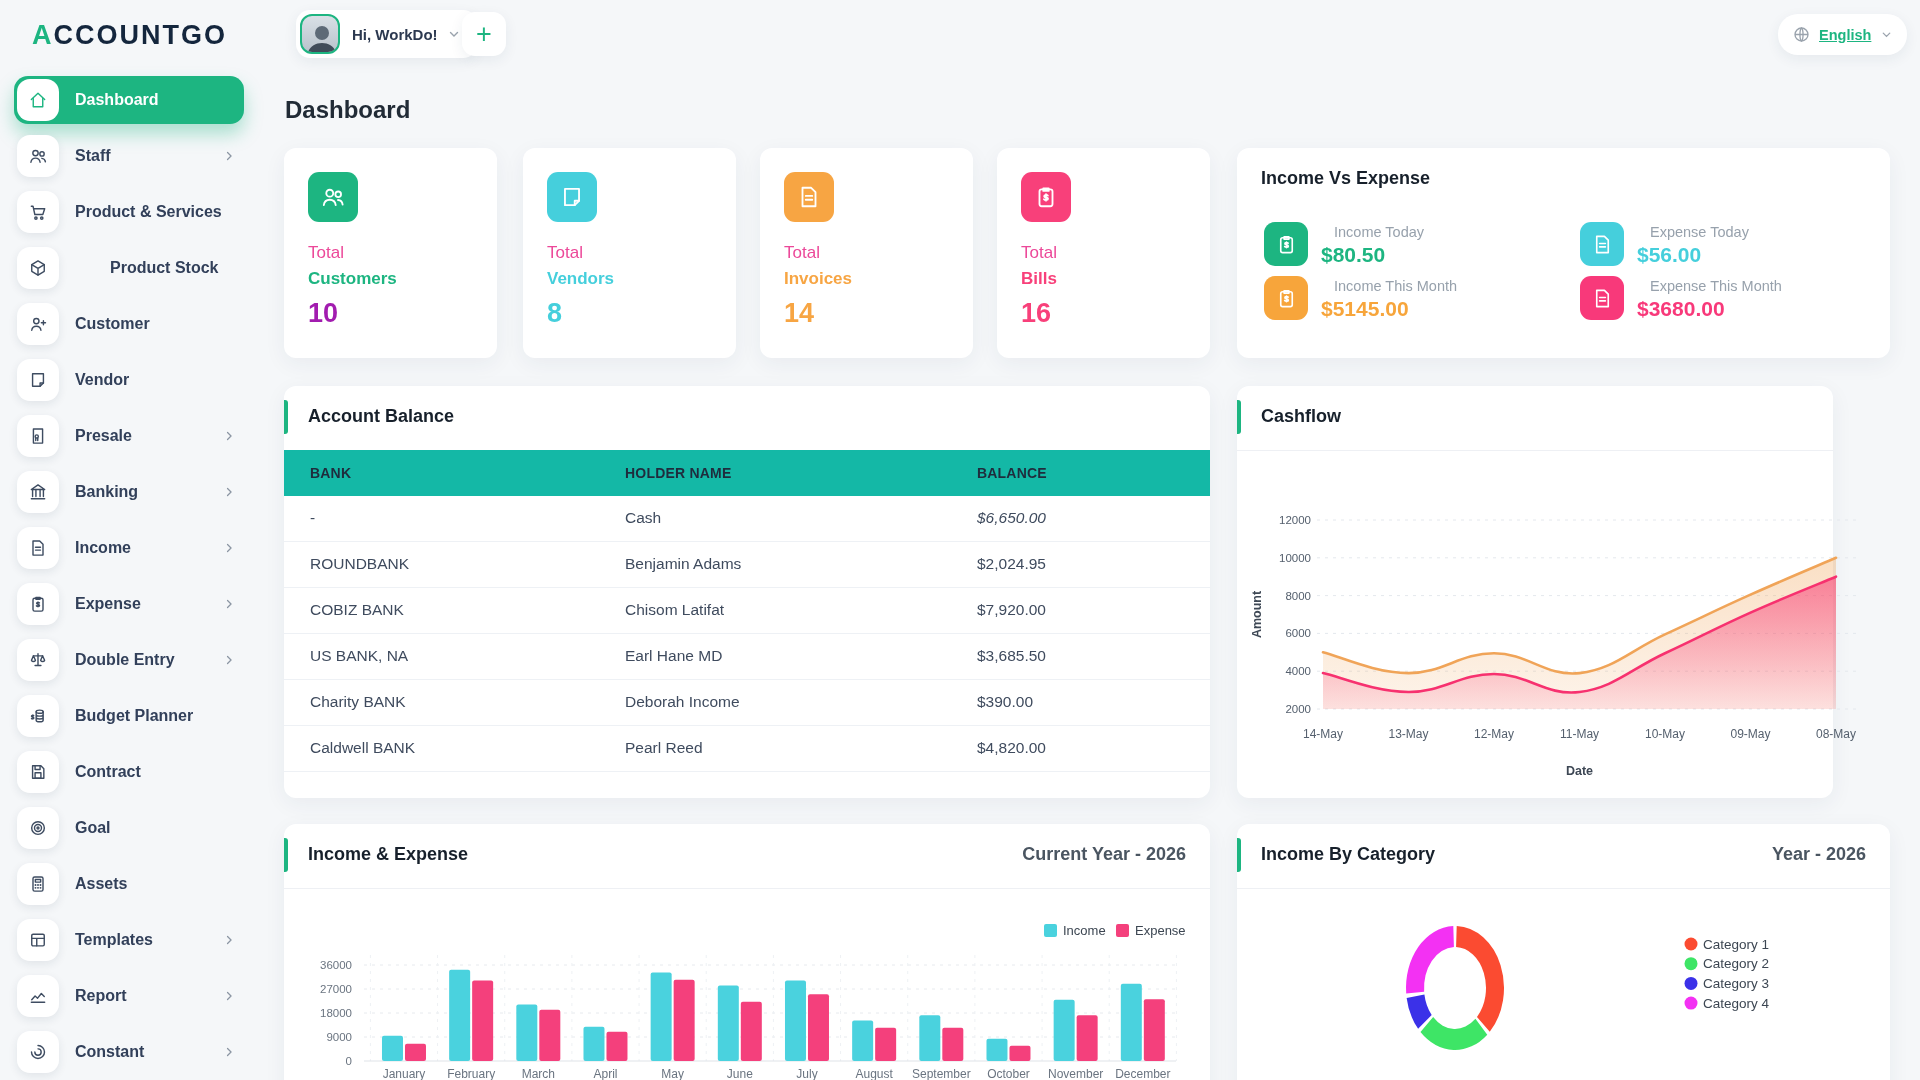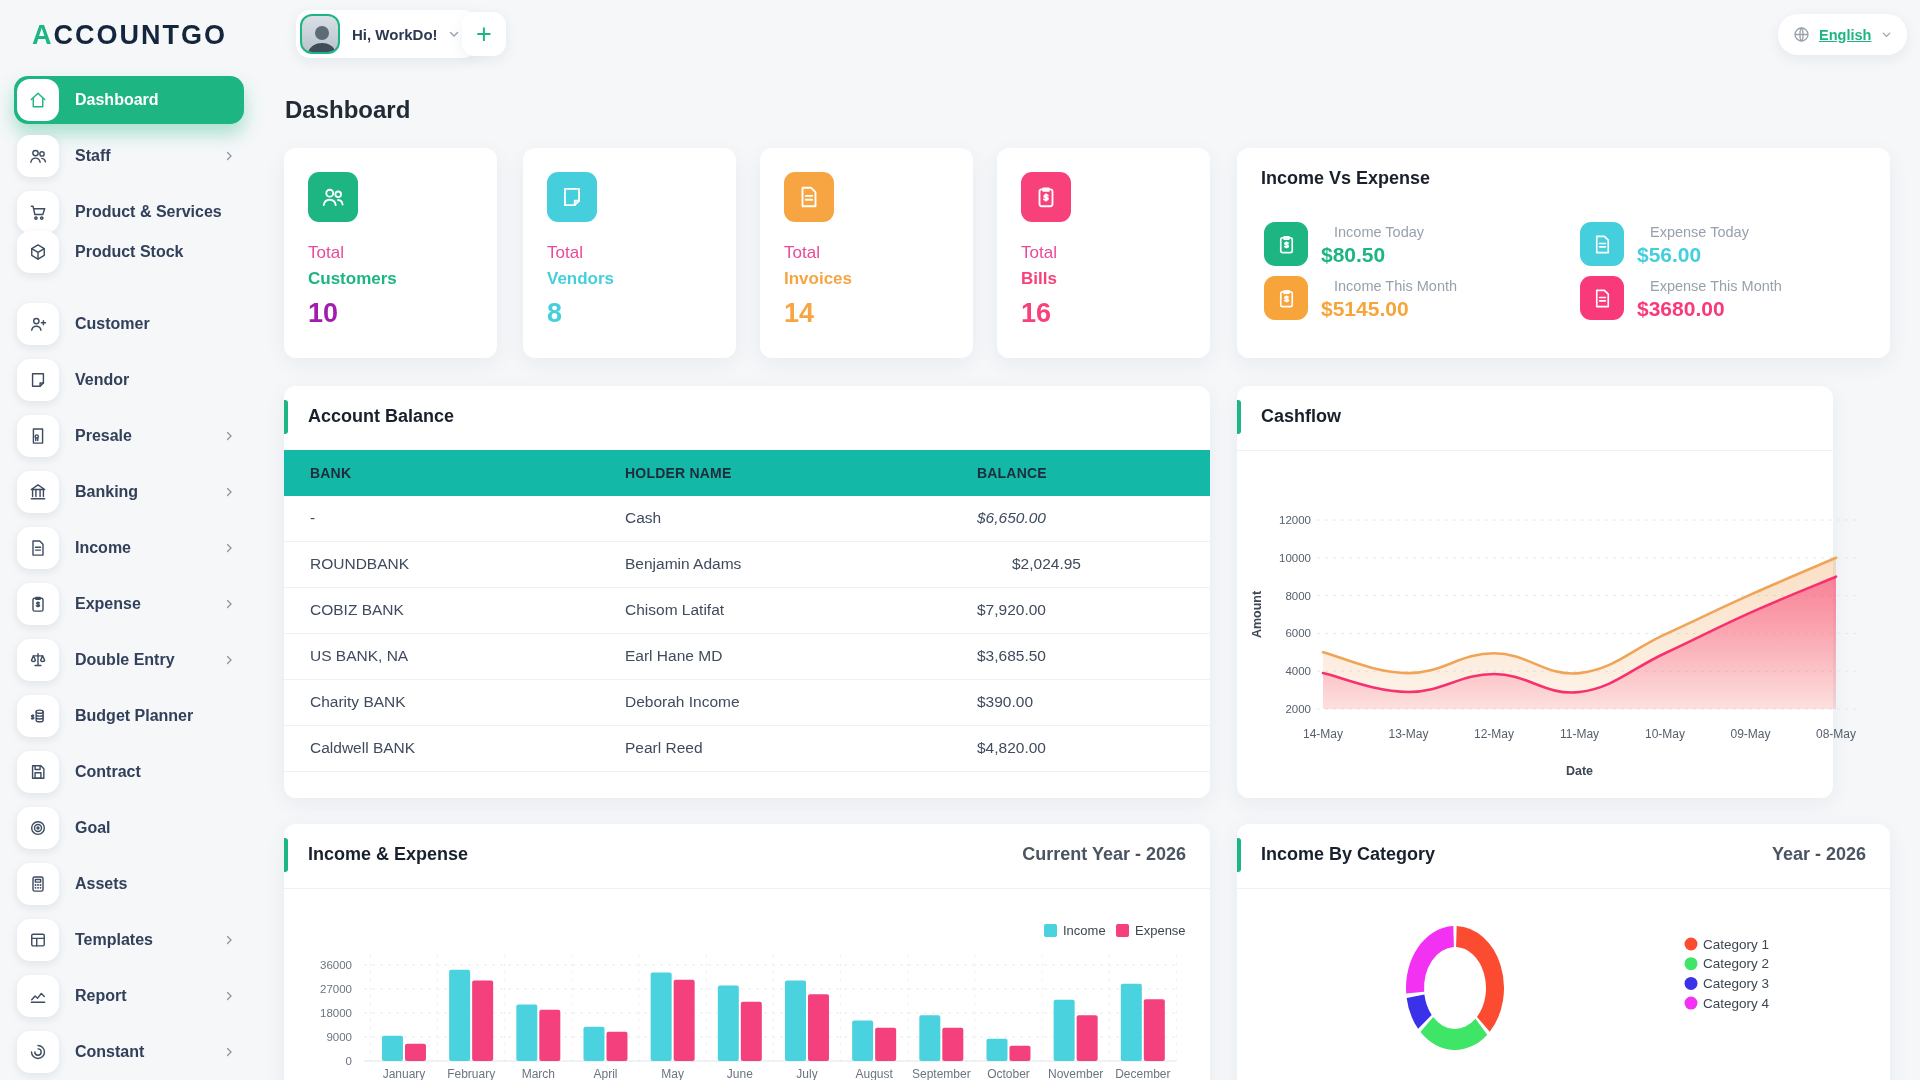--- a/index.html
+++ b/index.html
@@ -99,21 +99,21 @@
       <div class="side-item" style="top: 188px;">
         <div class="tile">
           <svg width="20" height="20" viewBox="0 0 24 24" fill="none" stroke="currentColor" stroke-width="1.7" stroke-linecap="round" stroke-linejoin="round">
             <circle cx="9.5" cy="19.3" r="1.4"></circle>
             <circle cx="16.5" cy="19.3" r="1.4"></circle>
             <path d="M4 5h2l2.2 10h9.6L20 8H7"></path>
           </svg>
         </div>
         <div class="lbl">Product &amp; Services</div>
       </div>
-      <div class="side-item" style="top: 228px;">
+      <div class="side-item" style="top: 244px; gap: 35px;">
         <div class="tile">
           <svg width="20" height="20" viewBox="0 0 24 24" fill="none" stroke="currentColor" stroke-width="1.7" stroke-linecap="round" stroke-linejoin="round">
             <path d="M12 3.5 19.5 8v8L12 20.5 4.5 16V8z"></path>
             <path d="M4.5 8 12 12.5 19.5 8M12 12.5v8"></path>
           </svg>
         </div>
         <div class="lbl">Product Stock</div>
       </div>
       <div class="side-item" style="top: 300px;">
         <div class="tile">
@@ -431,21 +431,21 @@
       </div>
     <div id="balance-body">
         <div class="balance-row" style="top: 110px;">
           <div class="td" style="left: 26px;">-</div>
           <div class="td" style="left: 341px;">Cash</div>
           <div class="td" style="left: 693px; font-style: italic;">$6,650.00</div>
         </div>
         <div class="balance-row" style="top: 156px;">
           <div class="td" style="left: 26px;">ROUNDBANK</div>
           <div class="td" style="left: 341px;">Benjamin Adams</div>
-          <div class="td" style="left: 728px;">$2,024.95</div>
+          <div class="td" style="left: 693px;">$2,024.95</div>
         </div>
         <div class="balance-row" style="top: 202px;">
           <div class="td" style="left: 26px;">COBIZ BANK</div>
           <div class="td" style="left: 341px;">Chisom Latifat</div>
           <div class="td" style="left: 693px;">$7,920.00</div>
         </div>
         <div class="balance-row" style="top: 248px;">
           <div class="td" style="left: 26px;">US BANK, NA</div>
           <div class="td" style="left: 341px;">Earl Hane MD</div>
           <div class="td" style="left: 693px;">$3,685.50</div>

